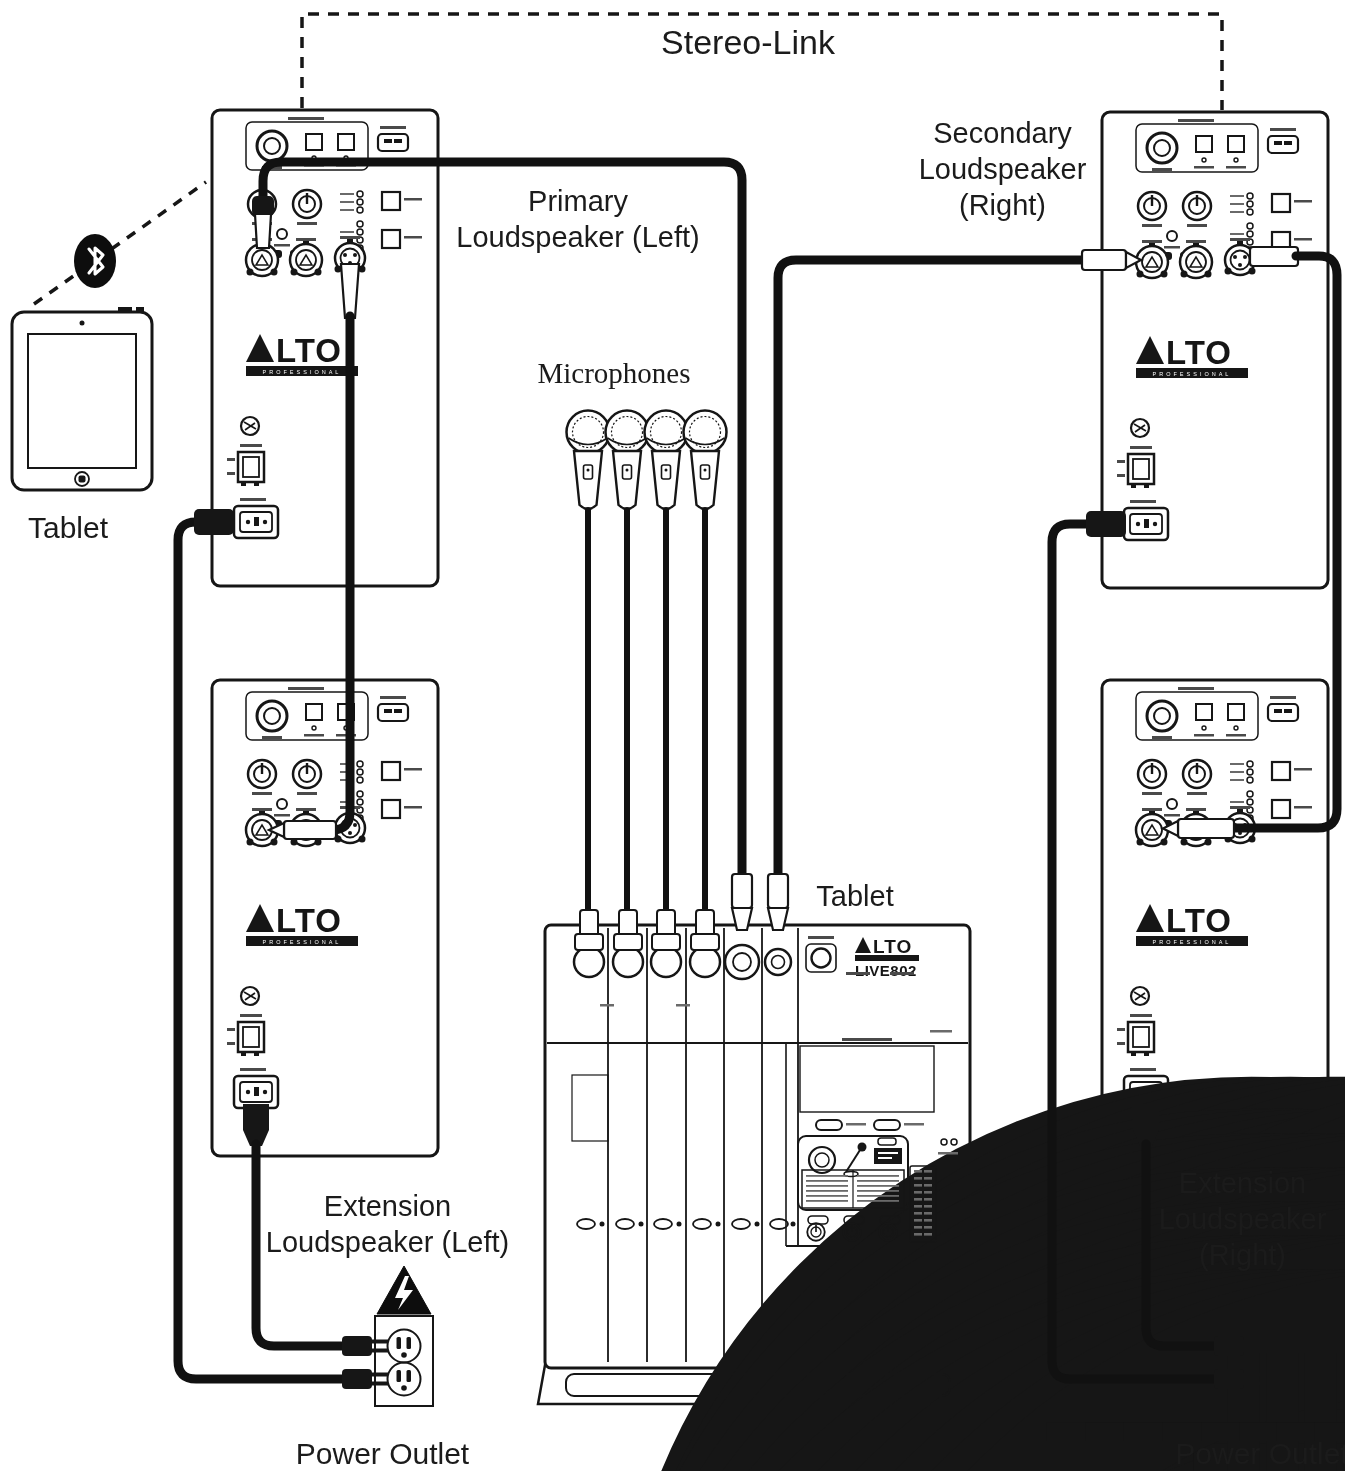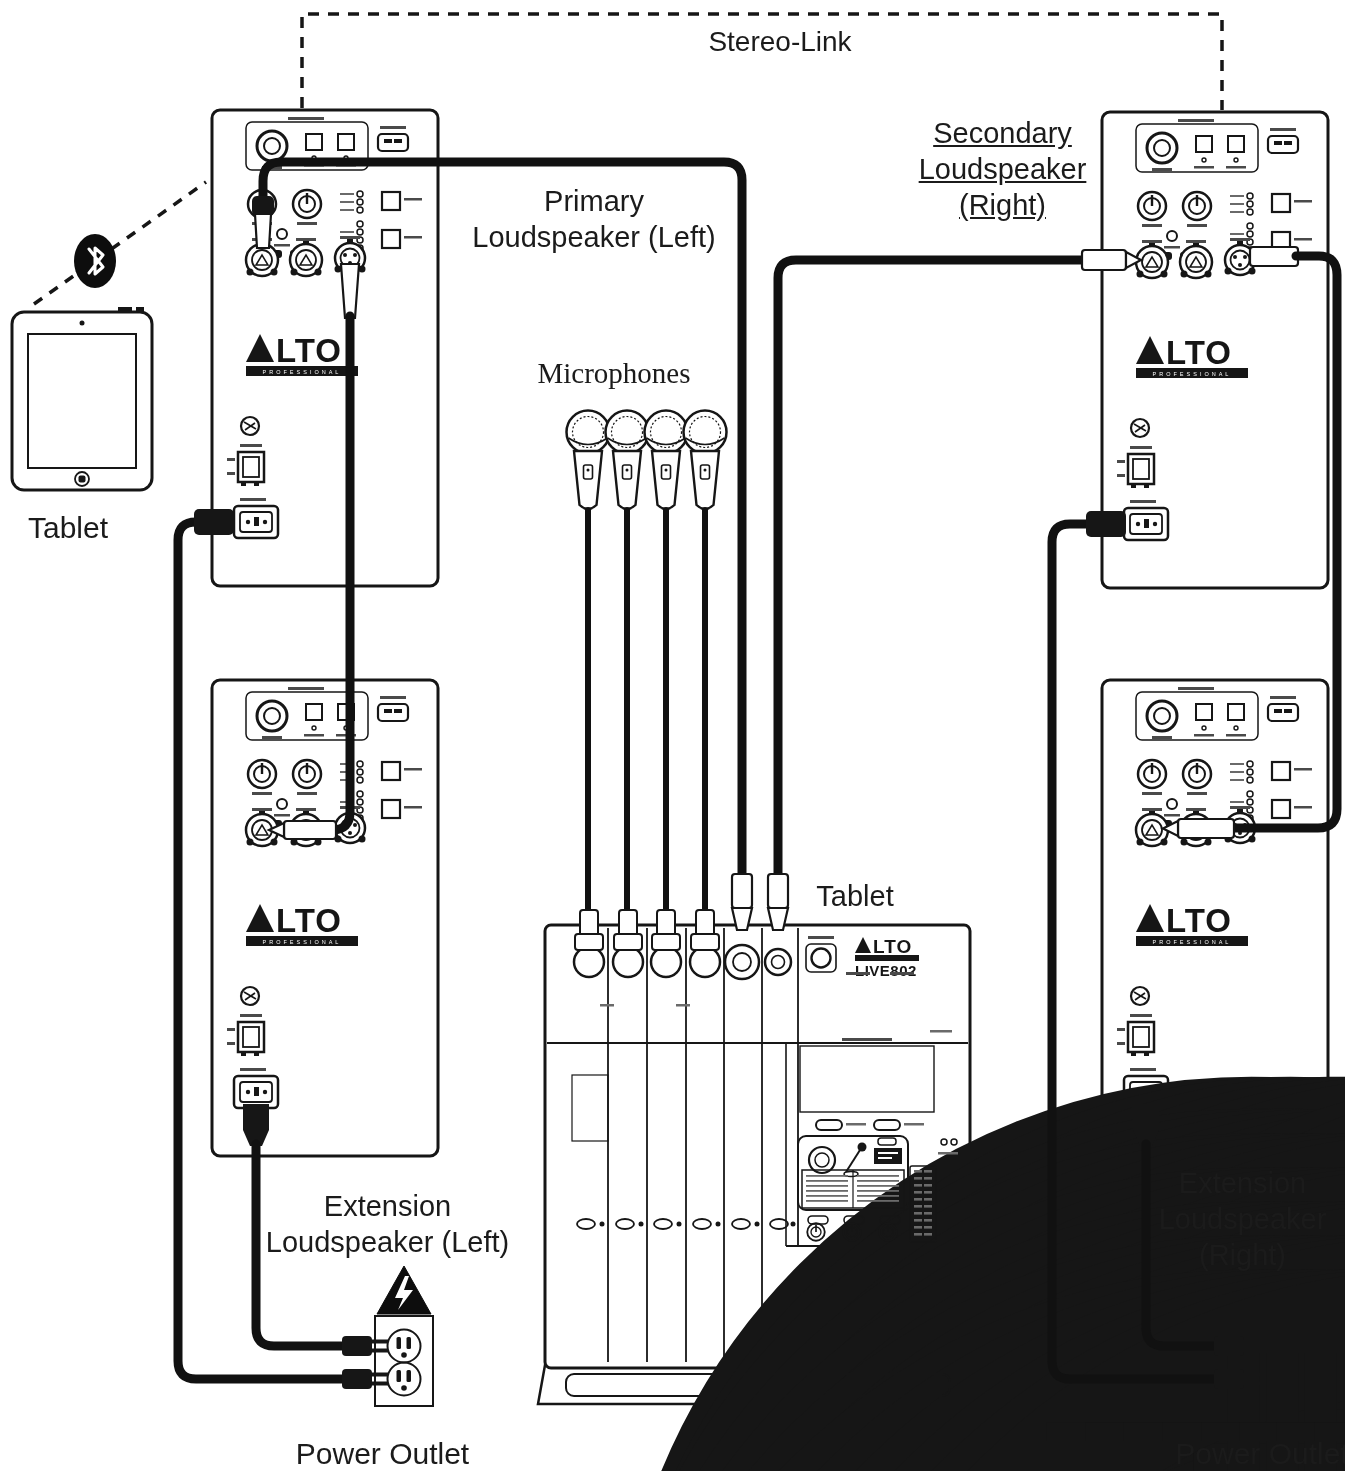--- a/index.html
+++ b/index.html
@@ -517,28 +517,28 @@
   </g>
   <g>
     <path d="M 1133 1104 H 1159 V 1130 L 1152 1146 H 1140 L 1133 1130 Z" class="f"></path>
     <path d="M 1146 1144 V 1328 Q 1146 1346 1164 1346 H 1214" class="cab" stroke-width="9"></path>
     <rect x="1214" y="1336" width="30" height="20" rx="4" class="f"></rect>
     <rect x="1242" y="1339.5" width="18" height="4" class="f"></rect>
         <rect x="1242" y="1348.5" width="18" height="4" class="f"></rect>
   </g>
 </svg>
 
-<div class="lbl" style="left:640px;top:24px;width:280px;font-size:28px;">Stereo-Link</div>
-
-<div class="lbl" style="left:454px;top:183px;width:280px;">
+<div class="lbl" style="left:608px;top:24px;width:280px;font-size:34px;">Stereo-Link</div>
+
+<div class="lbl" style="left:438px;top:183px;width:280px;">
   <div>Primary</div>
   <div>Loudspeaker (Left)</div>
 </div>
 
-<div class="lbl" style="left:880px;top:115px;width:245px;text-decoration:underline;">
+<div class="lbl" style="left:880px;top:115px;width:245px;">
   <div>Secondary</div>
   <div>Loudspeaker</div>
   <div>(Right)</div>
 </div>
 
 <div class="lbl" style="left:12px;top:510px;width:112px;font-size:30px;">Tablet</div>
 
 <div class="lbl" style="left:524px;top:355px;width:180px;font-family:Liberation Serif, serif;">Microphones</div>
 
 <div class="lbl" style="left:785px;top:878px;width:140px;">Tablet</div>

